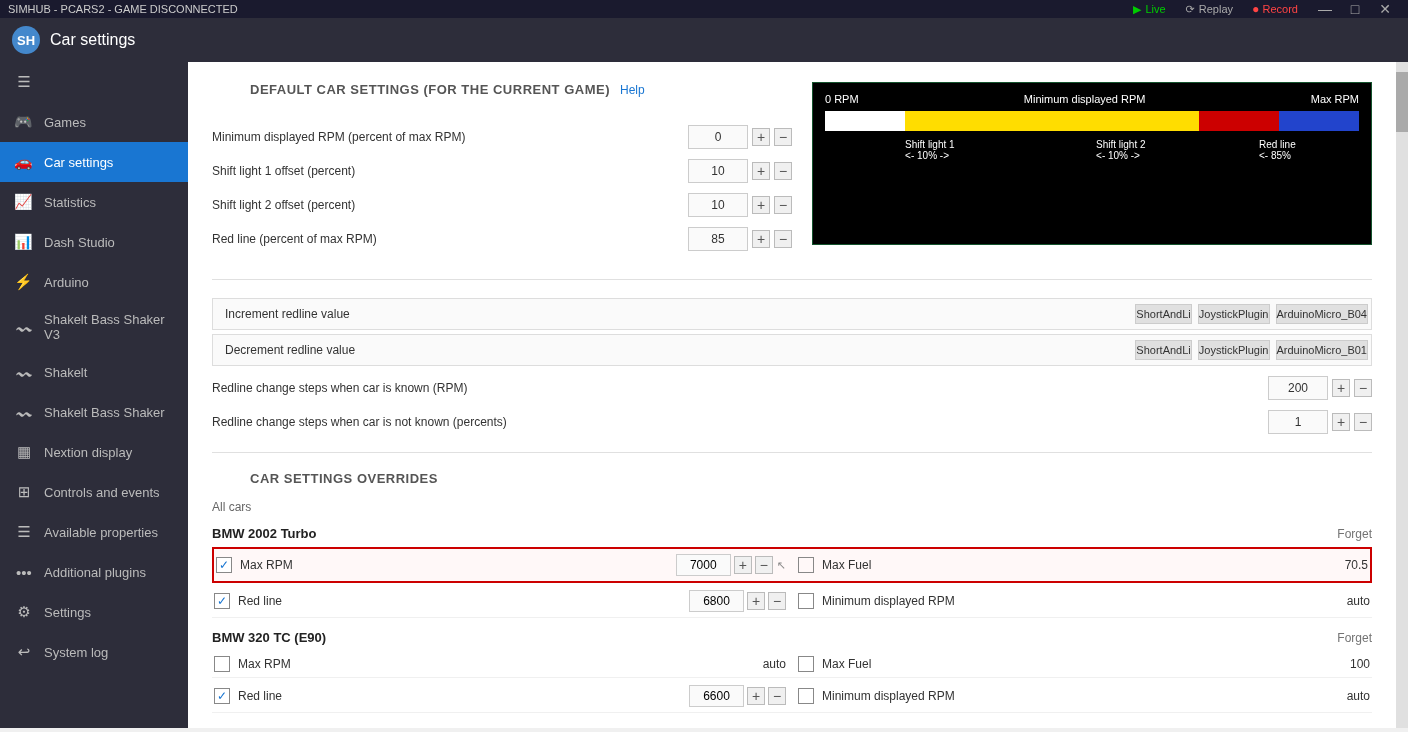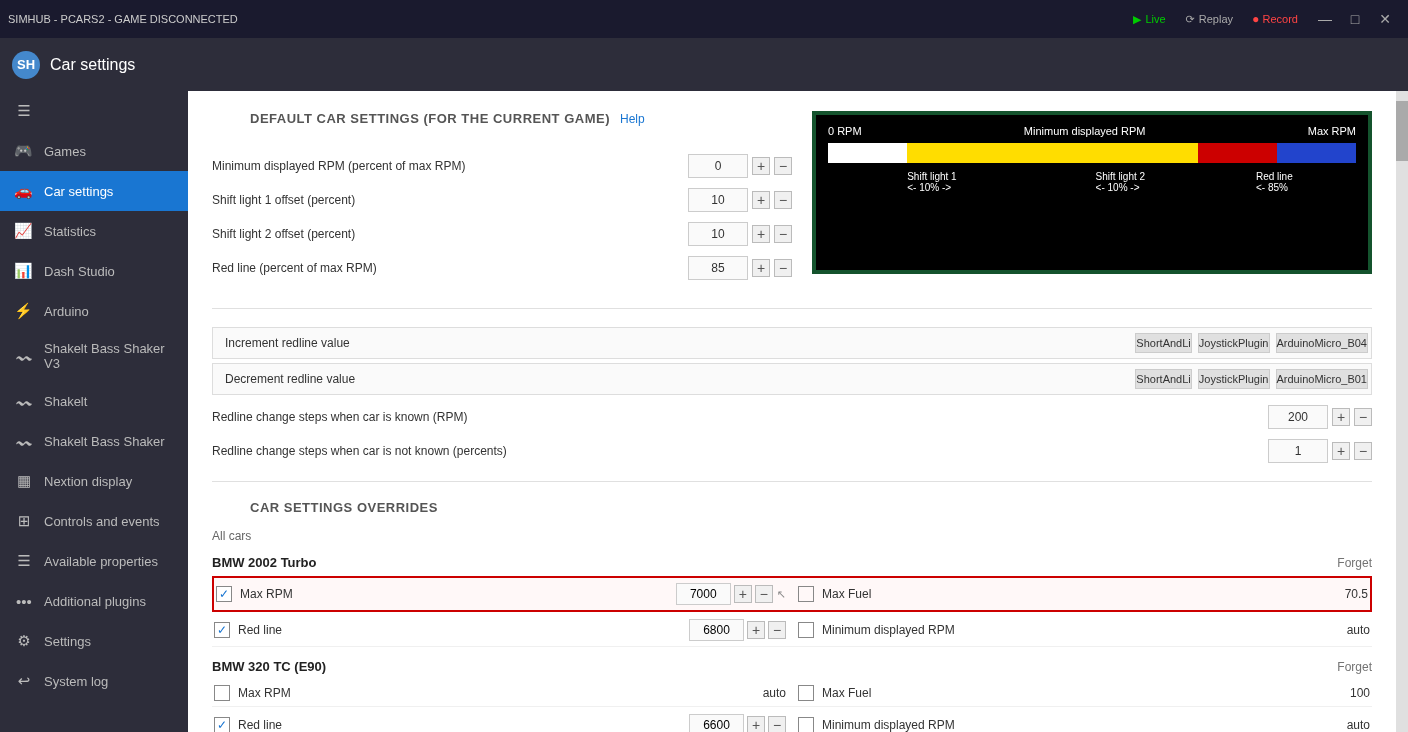--- a/index.html
+++ b/index.html
@@ -2,21 +2,21 @@
 <html><head>
   <meta charset="utf-8">
   <style>
     * { box-sizing: border-box; margin: 0; padding: 0; }
     body { font-family: 'Segoe UI', Arial, sans-serif; font-size: 12px; background: #f0f0f0; overflow: hidden; }
 
     
     .title-bar {
       background: #1a1a2e;
       color: #ccc;
-      height: 38px;
+      height: 18px;
       display: flex;
       align-items: center;
       justify-content: space-between;
       padding: 0 8px;
       font-size: 11px;
     }
     .title-bar-left { display: flex; align-items: center; gap: 6px; }
     .title-bar-right { display: flex; align-items: center; gap: 4px; }
     .tb-btn {
       display: flex; align-items: center; gap: 4px;
@@ -28,21 +28,21 @@
     }
     .tb-btn.live { color: #00cc00; }
     .tb-btn.replay { color: #aaa; }
     .tb-btn.record { color: #ff4444; }
     .win-controls { display: flex; gap: 0; }
     .win-btn { width: 30px; height: 22px; display: flex; align-items: center; justify-content: center; cursor: pointer; color: #aaa; font-size: 14px; }
 
     
     .app-bar {
       background: #2d2d3a;
-      height: 53px;
+      height: 44px;
       display: flex;
       align-items: center;
       padding: 0 12px;
       gap: 10px;
       color: white;
     }
     .app-bar-logo { width: 28px; height: 28px; background: #4488cc; border-radius: 50%; display: flex; align-items: center; justify-content: center; color: white; font-weight: bold; font-size: 13px; }
     .app-bar-title { color: white; font-size: 16px; font-weight: 400; }
 
     
@@ -127,21 +127,21 @@
       display: flex; align-items: center; justify-content: center;
       cursor: pointer;
       font-size: 14px;
       color: #555;
       line-height: 1;
     }
 
     
     .rpm-diagram {
       background: black;
-      border: 4px solid #14532d;
+      border: 1px solid #14532d;
       padding: 10px 12px;
       margin-bottom: 16px;
       width: 560px;
     }
     .rpm-labels-top {
       display: flex;
       justify-content: space-between;
       color: white;
       font-size: 11px;
       margin-bottom: 6px;

